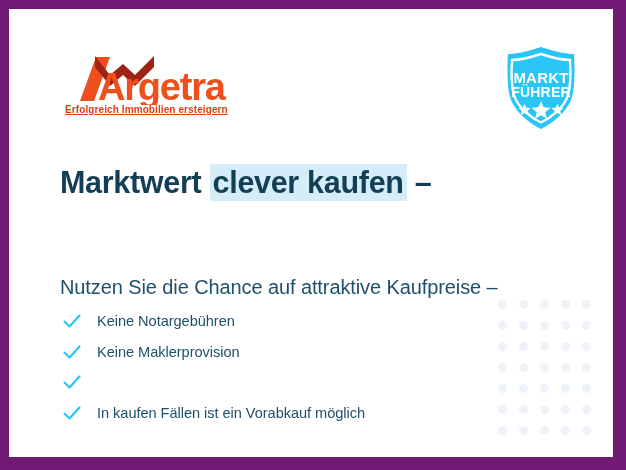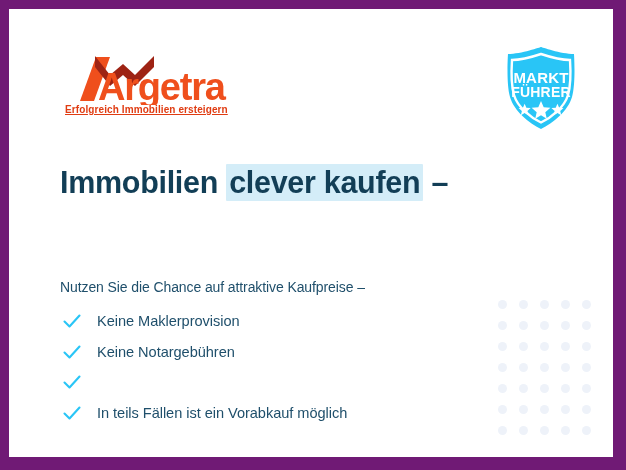--- a/index.html
+++ b/index.html
@@ -103,21 +103,21 @@
     padding: 1px 3px 2px 3px;
     border-radius: 1px;
   }
 
   
   .subtitle {
     position: absolute;
     left: 51px;
     top: 224px;
     width: 480px;
-    font-size: 14px;
+    font-size: 20px;
     color: #1f4f6b;
     line-height: 29px;
     letter-spacing: -0.1px;
     margin-top: 40px;
   }
   .sub-line { display: block; white-space: nowrap; }
 
   
   .bullets {
     position: absolute;
@@ -206,47 +206,47 @@
       <text x="43" y="38" text-anchor="middle" font-family="'Liberation Sans', sans-serif" font-size="15" font-weight="bold" fill="#ffffff" letter-spacing="0.2">MARKT</text>
       <text x="43" y="52" text-anchor="middle" font-family="'Liberation Sans', sans-serif" font-size="14" font-weight="bold" fill="#ffffff" letter-spacing="0.2">FÜHRER</text>
       <g fill="#ffffff">
         <polygon points="27,58 29.1,62.9 34.4,63.4 30.4,66.9 31.6,72.1 27,69.3 22.4,72.1 23.6,66.9 19.6,63.4 24.9,62.9" transform="scale(0.82) translate(5.5,13.5)"></polygon>
         <polygon points="43,56 45.7,62.2 52.4,62.8 47.3,67.2 48.8,73.8 43,70.2 37.2,73.8 38.7,67.2 33.6,62.8 40.3,62.2"></polygon>
         <polygon points="59,58 61.1,62.9 66.4,63.4 62.4,66.9 63.6,72.1 59,69.3 54.4,72.1 55.6,66.9 51.6,63.4 56.9,62.9" transform="scale(0.82) translate(13.5,13.5)"></polygon>
       </g>
     </svg>
 
     <h1 class="headline">
-      <span class="hl-line"><span>Immobilien </span><span class="hl-mark">clever kaufen</span><span> –</span></span>
+      <span class="hl-line"><span>Marktwert </span><span class="hl-mark">clever kaufen</span><span> –</span></span>
     </h1>
 
     <p class="subtitle">
       <span class="sub-line">Nutzen Sie die Chance auf attraktive Kaufpreise –</span>
     </p>
 
     <ul class="bullets">
       <li class="bullet">
         <svg class="check-icon" viewBox="0 0 20 20">
             <polyline points="2.5,10.5 7.5,15.5 17.5,4.5" fill="none" stroke="#29c5f6" stroke-width="2.1" stroke-linecap="round" stroke-linejoin="round"></polyline>
           </svg>
+        <span class="bullet-label">Keine Notargebühren</span>
+      </li>
+      <li class="bullet">
+        <svg class="check-icon" viewBox="0 0 20 20">
+            <polyline points="2.5,10.5 7.5,15.5 17.5,4.5" fill="none" stroke="#29c5f6" stroke-width="2.1" stroke-linecap="round" stroke-linejoin="round"></polyline>
+          </svg>
         <span class="bullet-label">Keine Maklerprovision</span>
       </li>
       <li class="bullet">
         <svg class="check-icon" viewBox="0 0 20 20">
             <polyline points="2.5,10.5 7.5,15.5 17.5,4.5" fill="none" stroke="#29c5f6" stroke-width="2.1" stroke-linecap="round" stroke-linejoin="round"></polyline>
           </svg>
-        <span class="bullet-label">Keine Notargebühren</span>
-      </li>
-      <li class="bullet">
-        <svg class="check-icon" viewBox="0 0 20 20">
-            <polyline points="2.5,10.5 7.5,15.5 17.5,4.5" fill="none" stroke="#29c5f6" stroke-width="2.1" stroke-linecap="round" stroke-linejoin="round"></polyline>
-          </svg>
-      </li>
-      <li class="bullet">
-        <svg class="check-icon" viewBox="0 0 20 20">
-            <polyline points="2.5,10.5 7.5,15.5 17.5,4.5" fill="none" stroke="#29c5f6" stroke-width="2.1" stroke-linecap="round" stroke-linejoin="round"></polyline>
-          </svg>
-        <span class="bullet-label">In teils Fällen ist ein Vorabkauf möglich</span>
+      </li>
+      <li class="bullet">
+        <svg class="check-icon" viewBox="0 0 20 20">
+            <polyline points="2.5,10.5 7.5,15.5 17.5,4.5" fill="none" stroke="#29c5f6" stroke-width="2.1" stroke-linecap="round" stroke-linejoin="round"></polyline>
+          </svg>
+        <span class="bullet-label">In kaufen Fällen ist ein Vorabkauf möglich</span>
       </li>
     </ul>
 
   </div>
 </div>
 
 </body></html>

